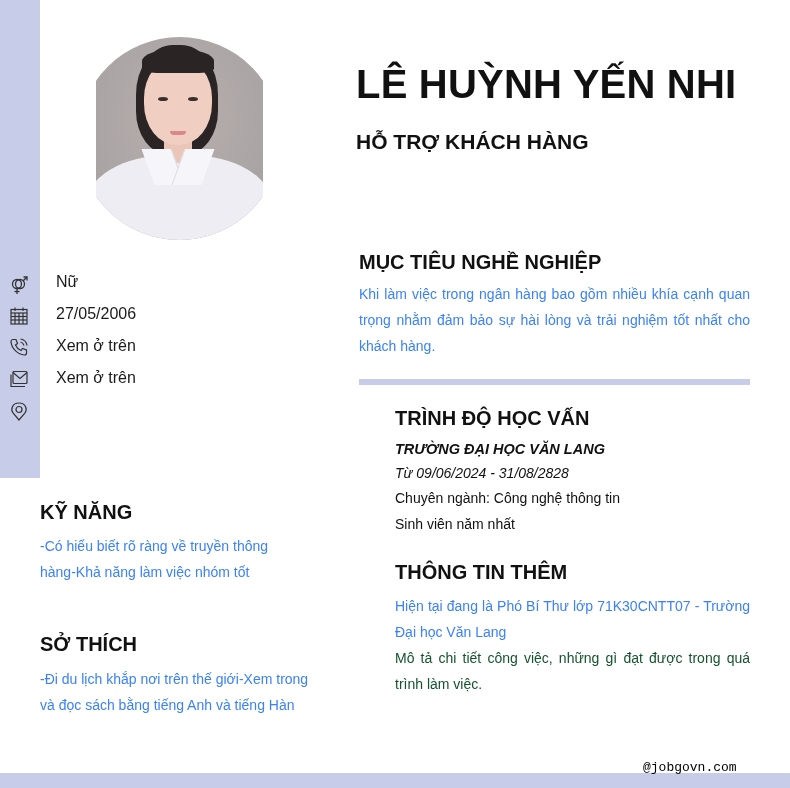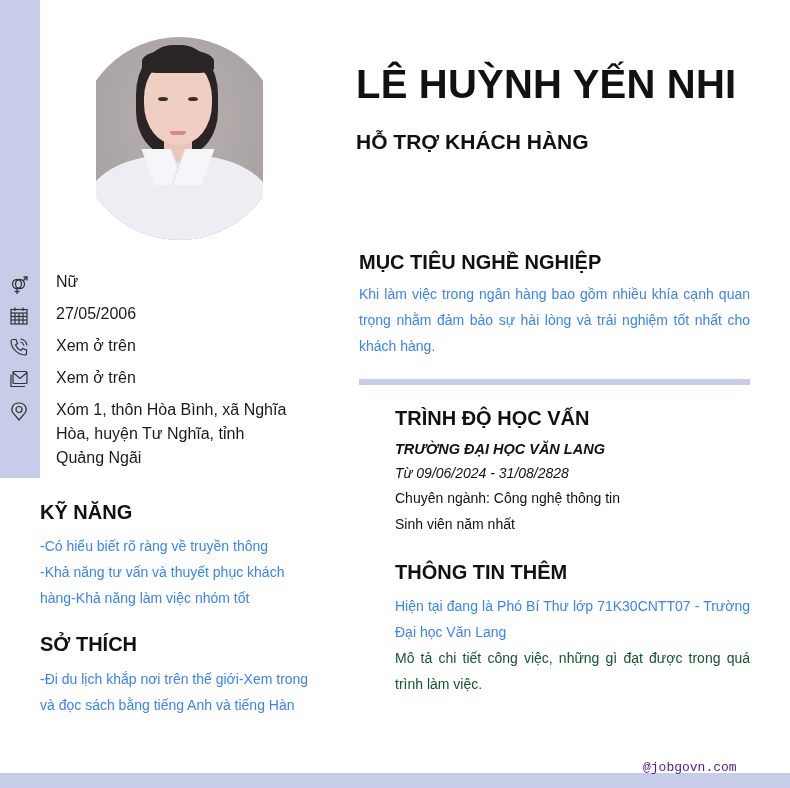--- a/index.html
+++ b/index.html
@@ -52,21 +52,21 @@
     .edu-title { left: 395px; top: 407px; }
     .edu-school { position: absolute; left: 395px; top: 441px; font-size: 14.5px; font-weight: 700; white-space: nowrap; font-style: italic; }
     .edu-dates { position: absolute; left: 395px; top: 465px; font-size: 14px; font-style: italic; white-space: nowrap; }
     .edu-major { position: absolute; left: 395px; top: 490px; font-size: 14px; white-space: nowrap; }
     .edu-year { position: absolute; left: 395px; top: 516px; font-size: 14px; white-space: nowrap; }
 
     .extra-title { left: 395px; top: 561px; }
     .extra-body { left: 395px; top: 593px; width: 355px; text-align: justify; text-align-last: left; }
     .extra-desc { position: absolute; left: 395px; top: 645px; width: 355px; font-size: 14px; line-height: 26px; color: #14532d; text-align: justify; text-align-last: left; }
 
-    .watermark { position: absolute; left: 643px; top: 760px; font-family: "Liberation Mono", "DejaVu Sans Mono", monospace; font-size: 13px; color: #4c1d95; white-space: nowrap; text-align: right; }
+    .watermark { position: absolute; left: 643px; top: 760px; font-family: "Liberation Mono", "DejaVu Sans Mono", monospace; font-size: 13px; color: #000000; white-space: nowrap; text-align: right; }
   </style>
 </head>
 <body>
 
 <div class="left-strip"></div>
 <div class="bottom-bar"></div>
 
 <div class="photo-wrap">
   <div class="photo-circle">
     <div class="hair"></div>
@@ -135,28 +135,26 @@
     </span>
     <span class="txt">Xem ở trên</span>
   </div>
   <div class="contact-row r4">
     <span class="ico">
       <svg viewBox="0 0 20 20" fill="none" stroke="#333" stroke-width="1.2">
         <path d="M10 19 L4 12 C1.5 8.5 3 2 10 2 C17 2 18.5 8.5 16 12 Z"></path>
         <circle cx="10" cy="8.5" r="3"></circle>
       </svg>
     </span>
-    <span class="txt">Xóm 1, thôn Hòa Bình, xã Nghĩa Hòa, huyện Tư Nghĩa, tỉnh Quảng Ngãi</span>
   </div>
 </div>
 
 <div class="sec-title skills-title">KỸ NĂNG</div>
 <div class="sec-body skills-body">
   <div>-Có hiểu biết rõ ràng về truyền thông</div>
-  <div>-Khả năng tư vấn và thuyết phục khách</div>
   <div>hàng-Khả năng làm việc nhóm tốt</div>
 </div>
 
 <div class="sec-title hobby-title">SỞ THÍCH</div>
 <div class="sec-body hobby-body">-Đi du lịch khắp nơi trên thế giới-Xem trong và đọc sách bằng tiếng Anh và tiếng Hàn</div>
 
 <div class="sec-title obj-title">MỤC TIÊU NGHỀ NGHIỆP</div>
 <div class="sec-body obj-body">Khi làm việc trong ngân hàng bao gồm nhiều khía cạnh quan trọng nhằm đảm bảo sự hài lòng và trải nghiệm tốt nhất cho khách hàng.</div>
 
 <div class="divider"></div>

